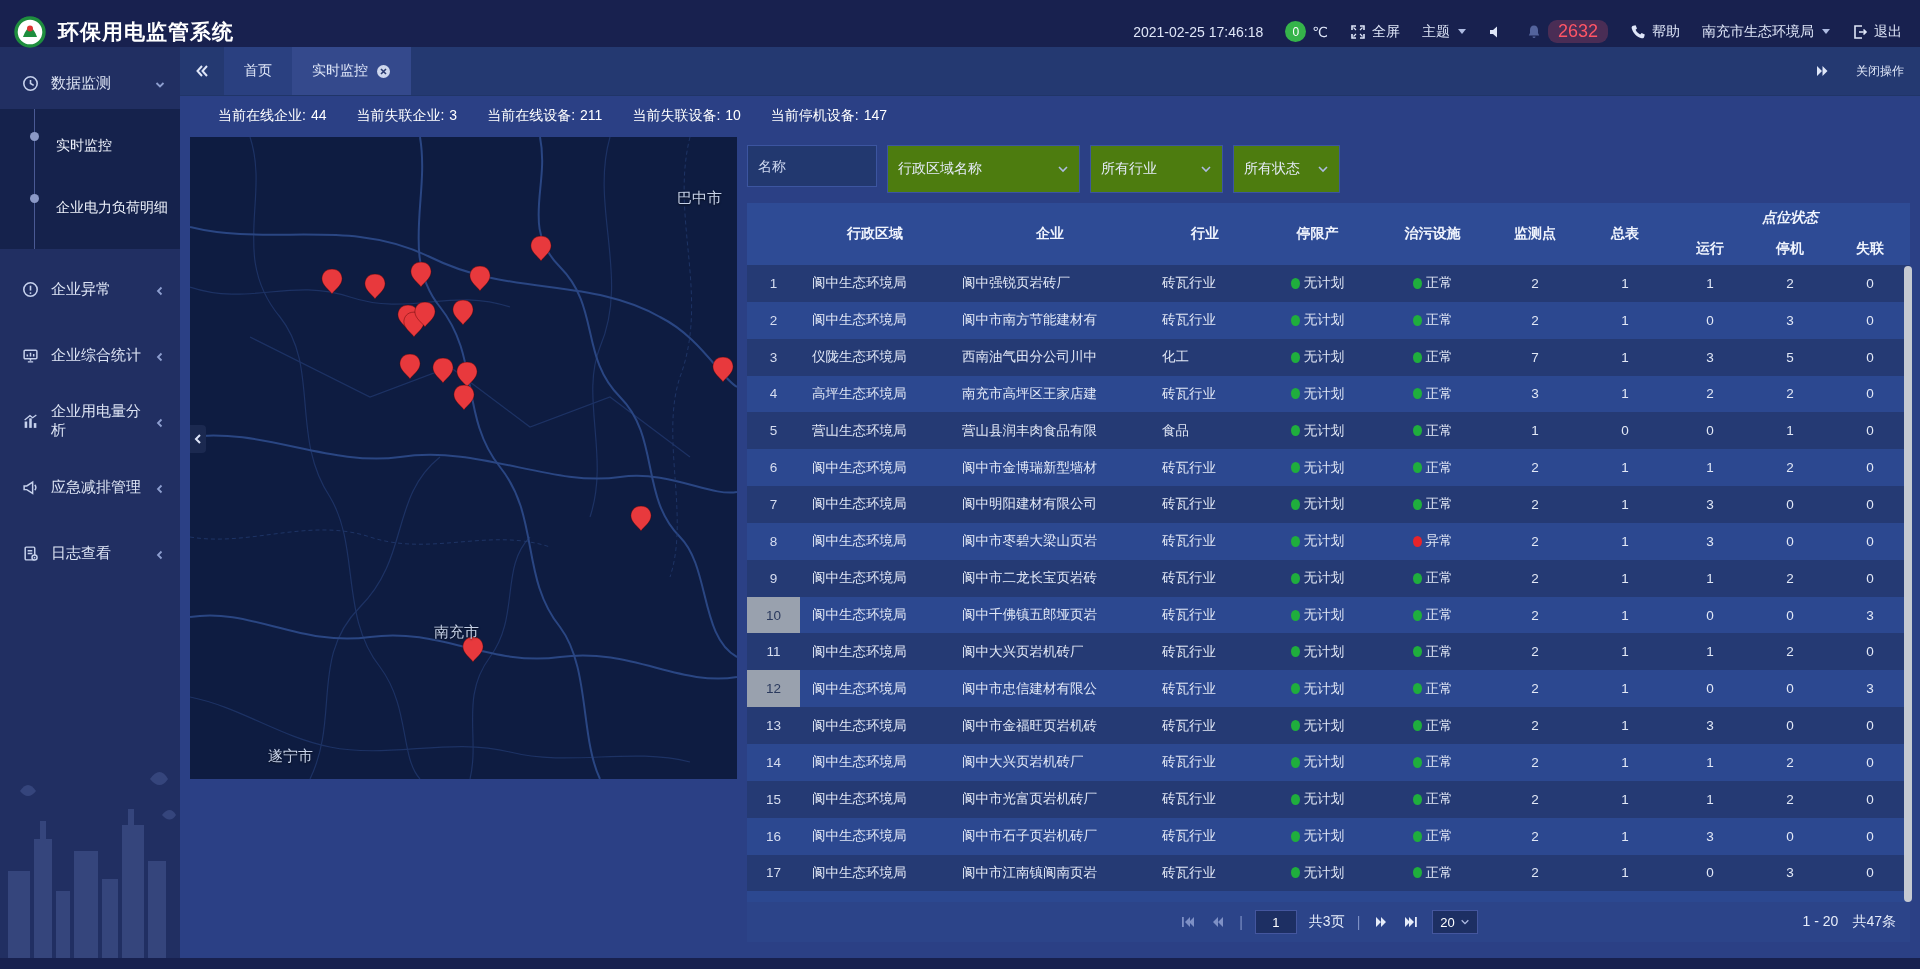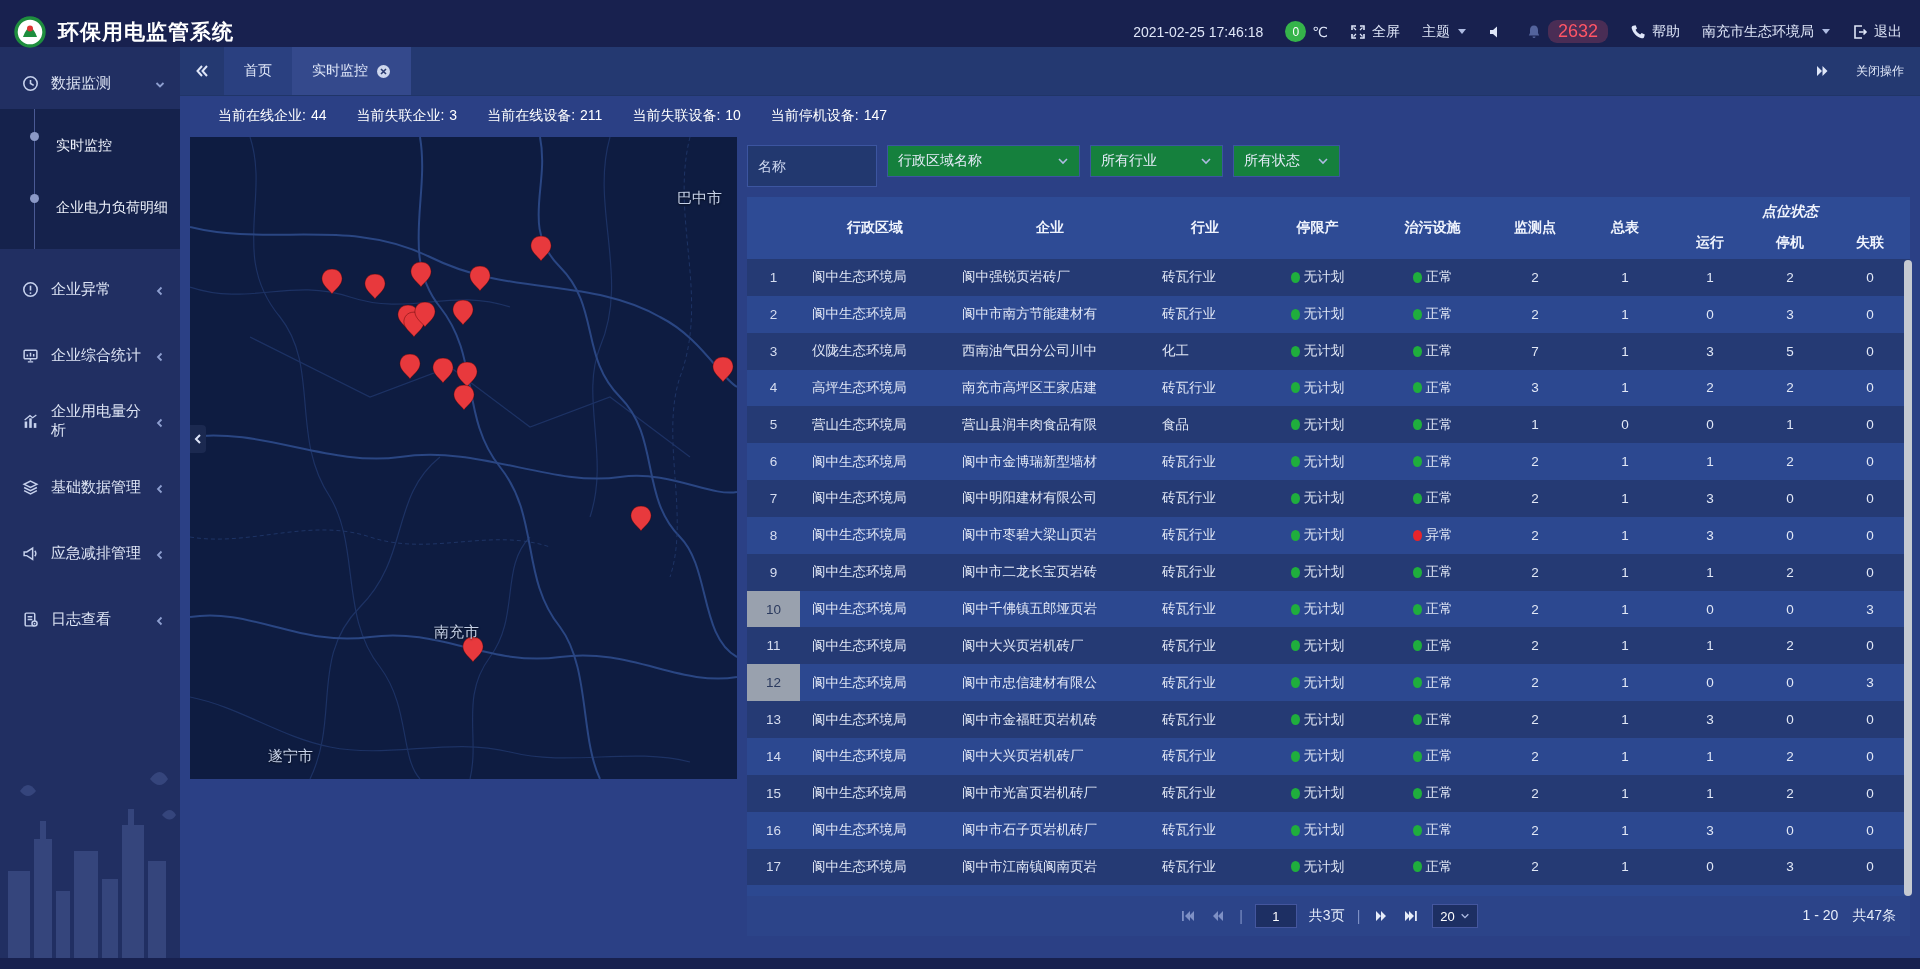--- a/index.html
+++ b/index.html
@@ -59,21 +59,21 @@
   .mapwrap svg.mapcanvas{position:absolute;left:0;top:0;}
   .map-label{position:absolute;color:#c7d2e8;font-size:15px;text-shadow:0 1px 2px rgba(0,0,0,.6);}
   .collapse-handle{position:absolute;left:0px;top:288px;width:16px;height:28px;background:#1b2950;border-radius:0 4px 4px 0;display:flex;align-items:center;justify-content:center;color:#dfe6f8;cursor:pointer;z-index:5;}
   .collapse-handle svg{width:10px;height:10px;}
 
   
   .panel{position:absolute;left:567px;top:0;width:1163px;height:834px;}
   .filters{display:flex;gap:10px;margin-top:10px;}
   .f-input{width:130px;height:42px;background:#22386f;border:1px solid #3c55a0;color:#e5ebf8;font-size:14px;padding:0 10px;outline:none;}
   .f-input::placeholder{color:#cdd7ef;}
-  .f-select{height:32px;background:#15803d;border:1px solid #3c55a0;color:#e5ebf8;font-size:14px;display:flex;align-items:center;justify-content:space-between;padding:0 10px;cursor:pointer;}
+  .f-select{height:48px;background:#4d7c0f;border:1px solid #3c55a0;color:#e5ebf8;font-size:14px;display:flex;align-items:center;justify-content:space-between;padding:0 10px;cursor:pointer;}
   .f-select svg{width:12px;height:12px;color:#aebbe2;}
   .f-region{width:193px;}
   .f-industry{width:133px;}
   .f-status{width:107px;}
 
   .tablewrap{position:relative;margin-top:10px;width:1163px;}
   .thead{display:flex;background:#2e4b95;height:62px;color:#f0f4fd;font-size:14px;font-weight:bold;}
   .th{display:flex;align-items:center;justify-content:center;}
   .th-group{display:flex;flex-direction:column;}
   .th-group .gt{height:30px;display:flex;align-items:center;justify-content:center;font-style:italic;}
@@ -241,31 +241,20 @@
             </svg></span>
         </div>
         <div class="side-group">
           <span class="gicon"><svg viewBox="0 0 16 16" fill="currentColor">
               <rect x="2.5" y="8" width="2.4" height="6"></rect>
               <rect x="6.8" y="5" width="2.4" height="9"></rect>
               <rect x="11.1" y="9.5" width="2.4" height="4.5"></rect>
               <path d="M2.5 6.5 L7.5 2.5 L10 4.5 L13.5 1.8" fill="none" stroke="currentColor" stroke-width="1.2"></path>
             </svg></span>
           <span class="glabel">企业用电量分析</span>
-          <span class="gchev"><svg viewBox="0 0 12 12" fill="none" stroke="currentColor" stroke-width="1.8">
-              <path d="M7.5 2.5 L4 6 L7.5 9.5"></path>
-            </svg></span>
-        </div>
-        <div class="side-group">
-          <span class="gicon"><svg viewBox="0 0 16 16" fill="none" stroke="currentColor" stroke-width="1.4">
-              <path d="M8 2 L14 5 L8 8 L2 5 Z"></path>
-              <path d="M2 8 L8 11 L14 8"></path>
-              <path d="M2 11 L8 14 L14 11"></path>
-            </svg></span>
-          <span class="glabel">基础数据管理</span>
           <span class="gchev"><svg viewBox="0 0 12 12" fill="none" stroke="currentColor" stroke-width="1.8">
               <path d="M7.5 2.5 L4 6 L7.5 9.5"></path>
             </svg></span>
         </div>
         <div class="side-group">
           <span class="gicon"><svg viewBox="0 0 16 16" fill="none" stroke="currentColor" stroke-width="1.4">
               <path d="M2 6.5 V10 H4.5 L10 13.5 V3 L4.5 6.5 Z"></path>
               <path d="M12 5.5 C13.4 6.8 13.4 9.2 12 10.5"></path>
             </svg></span>
           <span class="glabel">应急减排管理</span>

